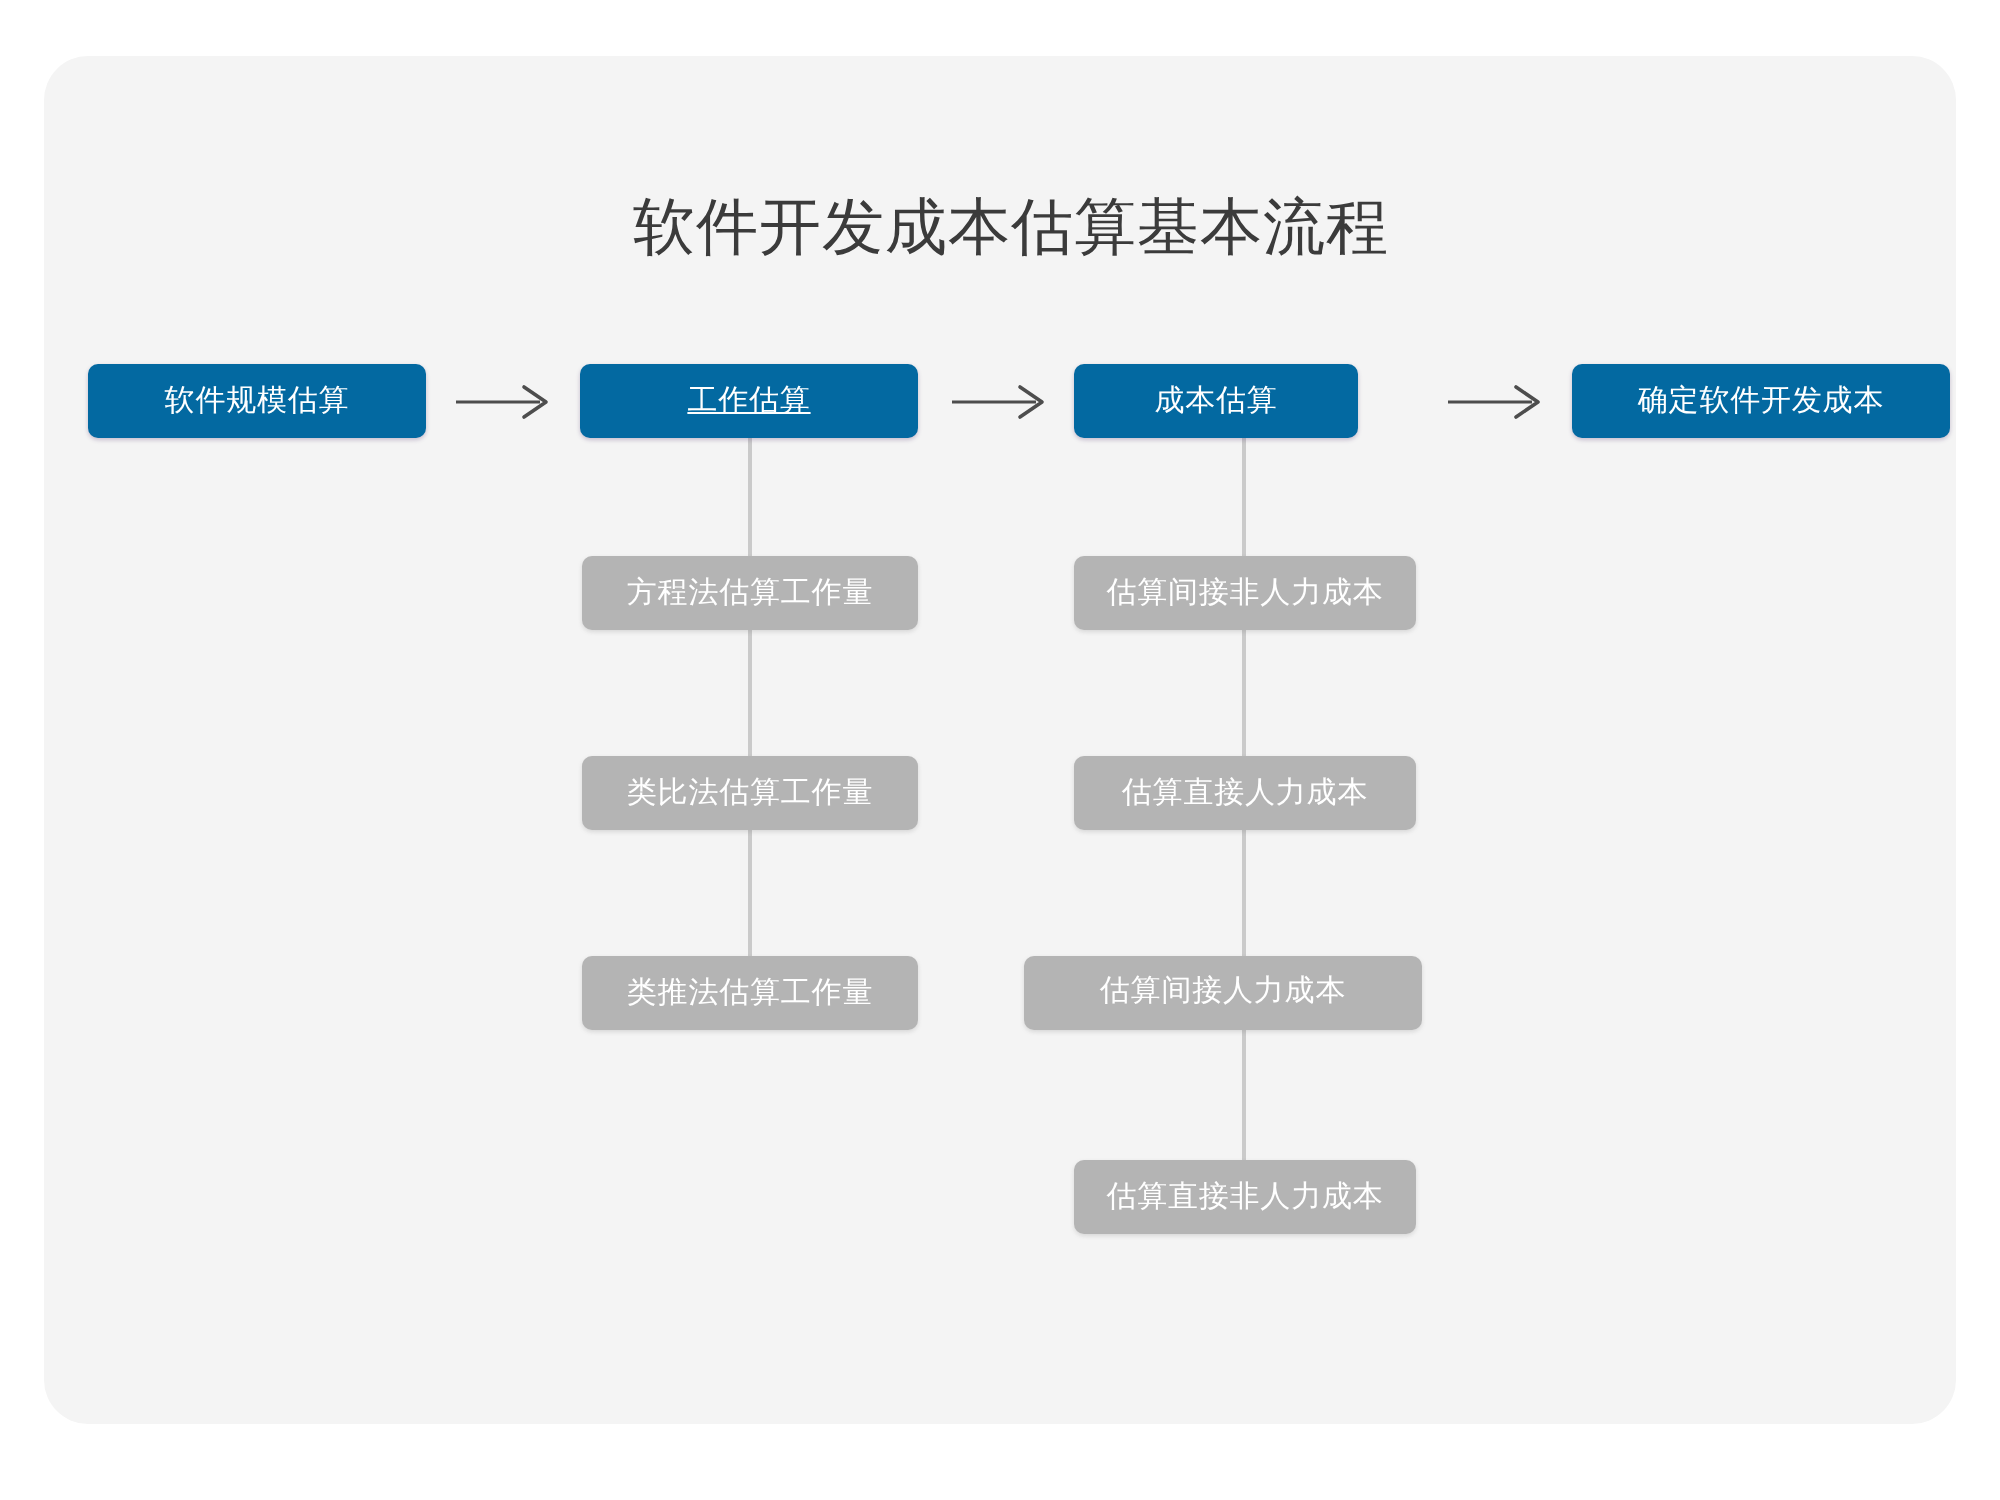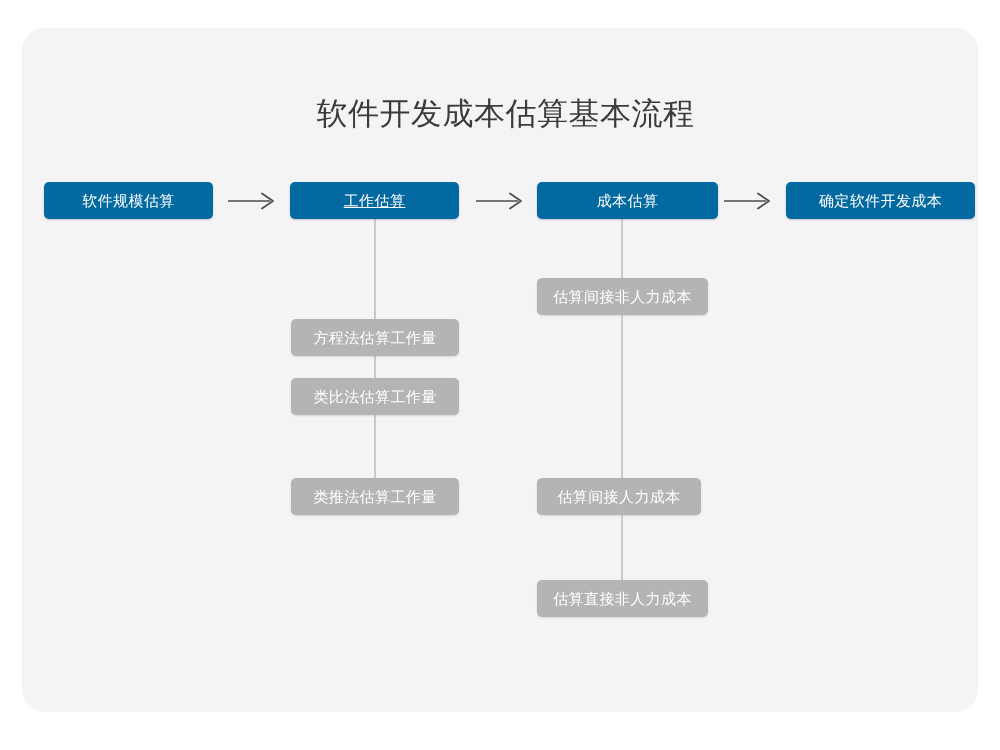--- a/index.html
+++ b/index.html
@@ -113,31 +113,32 @@
       <svg width="50" height="22" viewBox="0 0 50 22">
         <line x1="0" y1="11" x2="42" y2="11" stroke="#4d4d4d" stroke-width="1.6"></line>
         <polyline points="34,3.5 45,11 34,18.5" fill="none" stroke="#4d4d4d" stroke-width="1.8" stroke-linecap="round" stroke-linejoin="round"></polyline>
       </svg>
     </div>
 
     <div class="node primary" style="left:44px; top:182px; width:169px;">软件规模估算</div>
 
     <div class="node primary" style="left:290px; top:182px; width:169px;text-decoration:underline;">工作估算</div>
 
-    <div class="node primary" style="left:537px; top:182px; width:181px;">成本估算</div>
+    <div class="node primary" style="left:537px; top:182px; width:142px;">成本估算</div>
 
     <div class="node primary" style="left:786px; top:182px; width:189px;">确定软件开发成本</div>
 
-    <div class="node sub" style="left:291px; top:278px; width:168px;margin-top:41px;">方程法估算工作量</div>
+    <div class="node sub" style="left:291px; top:278px; width:168px;">方程法估算工作量</div>
 
     <div class="node sub" style="left:291px; top:378px; width:168px;">类比法估算工作量</div>
 
     <div class="node sub" style="left:537px; top:278px; width:171px;">估算间接非人力成本</div>
 
     <div class="node sub" style="left:291px; top:478px; width:168px;">类推法估算工作量</div>
 
+    <div class="node sub" style="left:537px; top:378px; width:171px;">估算直接人力成本</div>
 
-    <div class="node sub" style="left:537px; top:478px; width:164px;">估算间接人力成本</div>
+    <div class="node sub" style="left:512px; top:478px; width:199px;font-family:Liberation Mono, monospace;">估算间接人力成本</div>
 
     <div class="node sub" style="left:537px; top:580px; width:171px;">估算直接非人力成本</div>
 
   </div>
 </div>
 
 </body></html>

